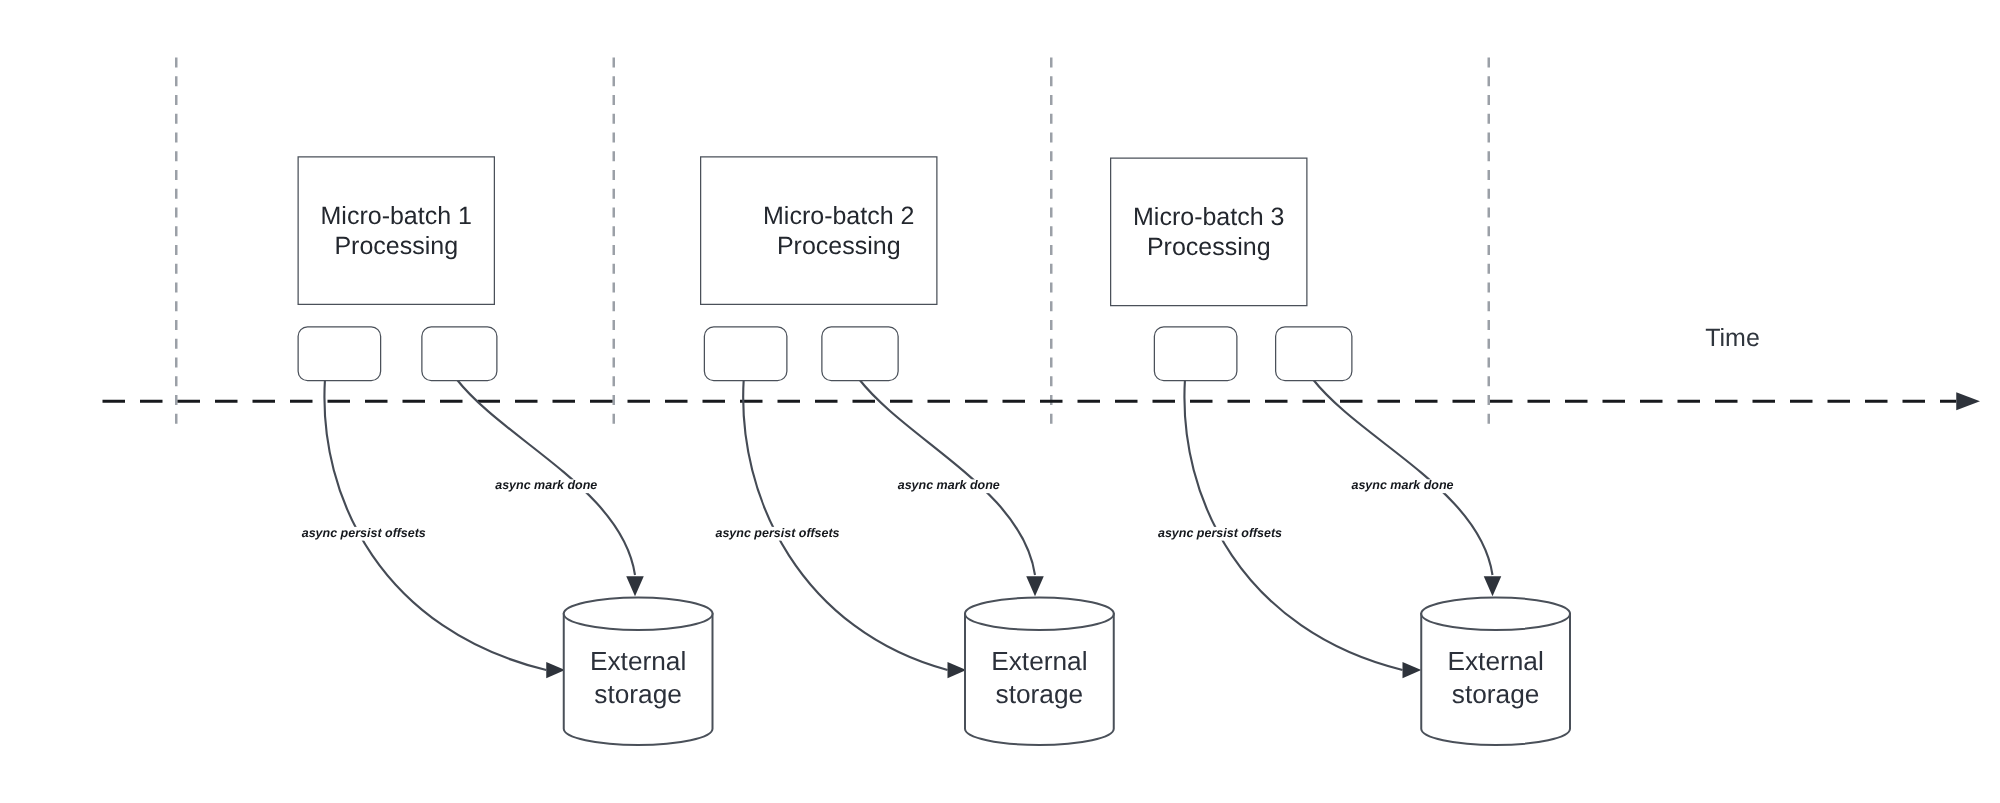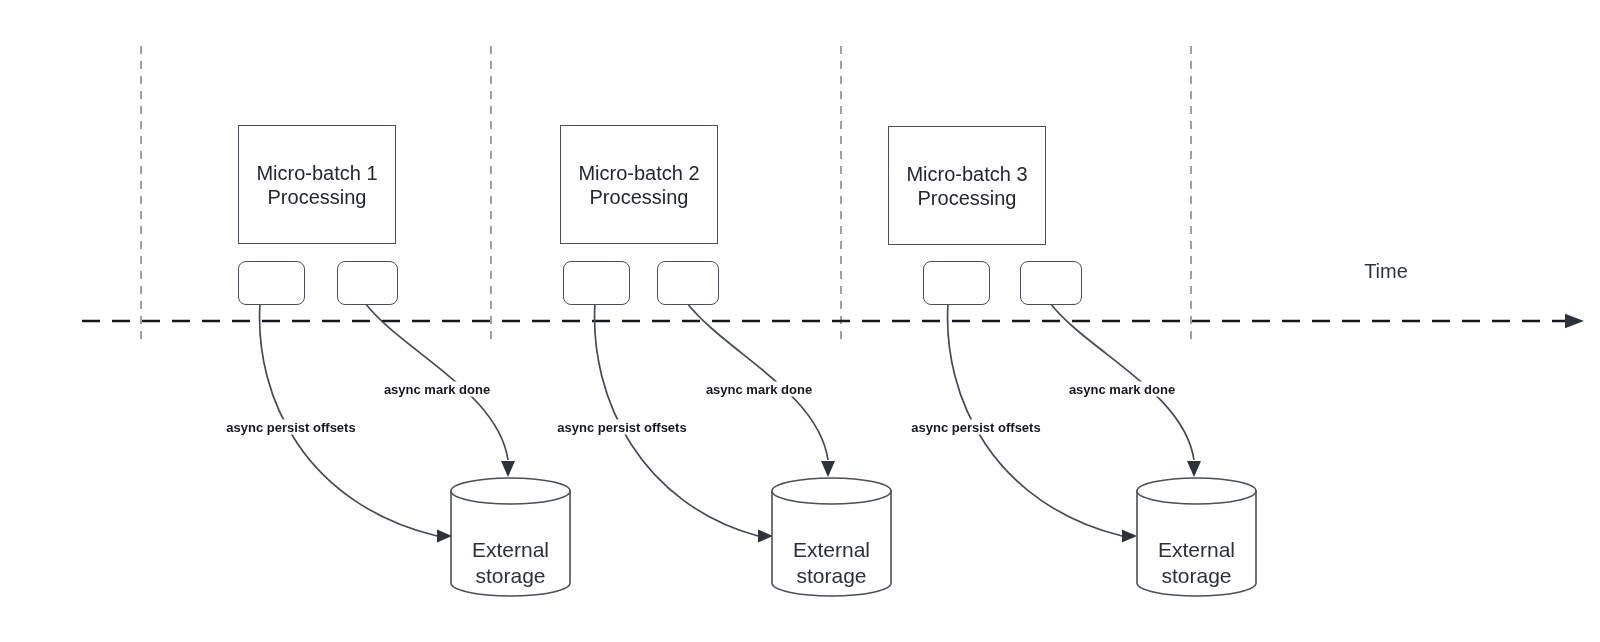--- a/index.html
+++ b/index.html
@@ -34,35 +34,35 @@
   .task-box {
     position: absolute;
     height: 42px;
     border: 1.6px solid #4a5059;
     border-radius: 8px;
     background: #ffffff;
   }
   .arrow-label {
     position: absolute;
     transform: translate(-50%, -50%);
-    font-size: 13px;
+    font-size: 10px;
     font-weight: bold;
     color: #15181d;
     background: #ffffff;
     padding: 0 3px;
     white-space: nowrap;
+    font-style: italic;
   }
   .storage-label {
     position: absolute;
     width: 119px;
     text-align: center;
     font-size: 21px;
     line-height: 26px;
     color: #2b303a;
-    margin-top: 20px;
   }
   .time-label {
     position: absolute;
     transform: translate(-50%, -50%);
     font-size: 20px;
     color: #2f353d;
   }
 </style>
 </head>
 <body>
@@ -105,21 +105,21 @@
     <g>
       <path d="M1137,491 L1137,583 A59.5 13 0 0 0 1256,583 L1256,491 Z" fill="#ffffff" stroke="#4a5059" stroke-width="1.6"></path>
       <ellipse cx="1196.5" cy="491" rx="59.5" ry="13" fill="#ffffff" stroke="#4a5059" stroke-width="1.6"></ellipse>
     </g>
   </svg>
 
   <div class="batch-box" style="left:238px; top:125px;">
     <span>Micro-batch 1</span>
     <span>Processing</span>
   </div>
-  <div class="batch-box" style="left:560px; top:125px;">
+  <div class="batch-box" style="left:560px; top:125px;padding-left:32px;">
     <span>Micro-batch 2</span>
     <span>Processing</span>
   </div>
   <div class="batch-box" style="left:888px; top:126px;">
     <span>Micro-batch 3</span>
     <span>Processing</span>
   </div>
 
   <div class="task-box" style="left:238px; top:261px; width:65px;"></div>
   <div class="task-box" style="left:337px; top:261px; width:59px;"></div>

